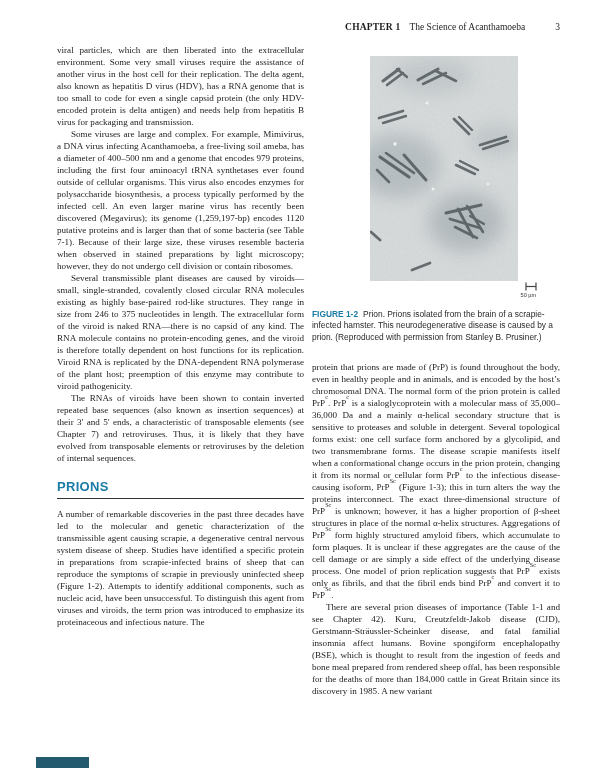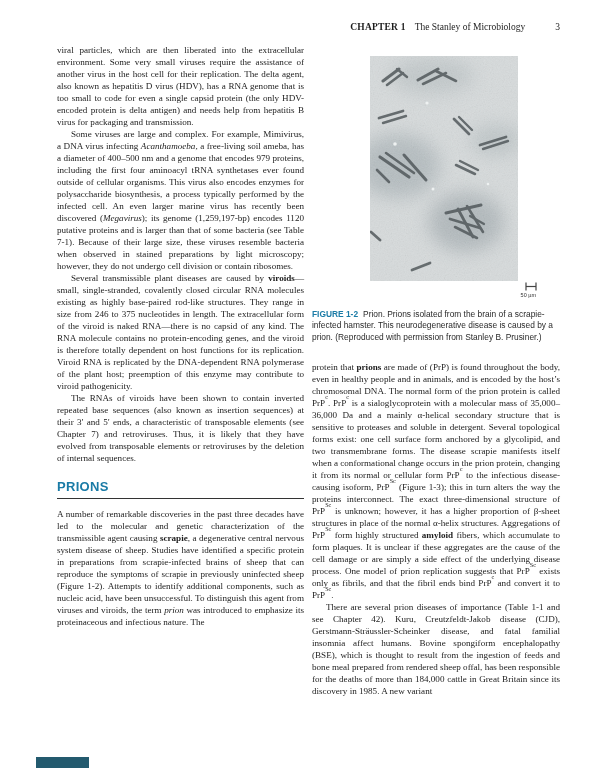--- a/index.html
+++ b/index.html
@@ -15,22 +15,22 @@
   }
   .hdr-chapter{font-weight:bold;letter-spacing:.2px;}
   .hdr-title{margin-left:9px;}
   .hdr-page{margin-left:30px;}
 
   
   .col-left{position:absolute;left:57px;top:44px;width:247px;}
   .col-right{position:absolute;left:312px;top:53px;width:248px;}
   .para{margin:0;font-size:9.1px;line-height:12px;text-align:justify;}
   .para.indent{text-indent:14px;}
-  .seg-b{font-weight:bold;}
-  .seg-i{font-style:italic;}
+  .seg-b{font-weight:normal;}
+  .seg-i{}
   sup.seg-sup{font-size:6.2px;line-height:0;position:relative;top:-3px;}
 
   
   .section-heading{
     font-family:"Liberation Sans",sans-serif;font-weight:bold;font-size:13px;
     letter-spacing:.3px;margin:15px 0 9px 0;padding-bottom:4px;
     border-bottom:1.6px solid #333333;
   }
 
   
@@ -49,21 +49,21 @@
   .right-body{margin-top:13px;}
 
   
   .corner-tab{position:absolute;left:36px;top:757px;width:53px;height:11px;}
 </style>
 </head>
 <body style="color: rgb(28, 28, 28);">
 
 <div class="page-header">
   <span class="hdr-chapter">CHAPTER 1</span>
-  <span class="hdr-title">The Stanley of Microbiology</span>
+  <span class="hdr-title">The Science of Acanthamoeba</span>
   <span class="hdr-page">3</span>
 </div>
 
 <div class="col-left">
   <div id="left-top">
       <p class="para"><span class="seg-n">viral particles, which are then liberated into the extracellular environment. Some very small viruses require the assistance of another virus in the host cell for their replication. The delta agent, also known as hepatitis D virus (HDV), has a RNA genome that is too small to code for even a single capsid protein (the only HDV-encoded protein is delta antigen) and needs help from hepatitis B virus for packaging and transmission.</span></p>
       <p class="para indent"><span class="seg-n">Some viruses are large and complex. For example, Mimivirus, a DNA virus infecting </span><span class="seg-i">Acanthamoeba</span><span class="seg-n">, a free-living soil ameba, has a diameter of 400–500 nm and a genome that encodes 979 proteins, including the first four aminoacyl tRNA synthetases ever found outside of cellular organisms. This virus also encodes enzymes for polysaccharide biosynthesis, a process typically performed by the infected cell. An even larger marine virus has recently been discovered (</span><span class="seg-i">Megavirus</span><span class="seg-n">); its genome (1,259,197-bp) encodes 1120 putative proteins and is larger than that of some bacteria (see Table 7-1). Because of their large size, these viruses resemble bacteria when observed in stained preparations by light microscopy; however, they do not undergo cell division or contain ribosomes.</span></p>
       <p class="para indent"><span class="seg-n">Several transmissible plant diseases are caused by </span><span class="seg-b">viroids</span><span class="seg-n">—small, single-stranded, covalently closed circular RNA molecules existing as highly base-paired rod-like structures. They range in size from 246 to 375 nucleotides in length. The extracellular form of the viroid is naked RNA—there is no capsid of any kind. The RNA molecule contains no protein-encoding genes, and the viroid is therefore totally dependent on host functions for its replication. Viroid RNA is replicated by the DNA-dependent RNA polymerase of the plant host; preemption of this enzyme may contribute to viroid pathogenicity.</span></p>
       <p class="para indent"><span class="seg-n">The RNAs of viroids have been shown to contain inverted repeated base sequences (also known as insertion sequences) at their 3′ and 5′ ends, a characteristic of transposable elements (see Chapter 7) and retroviruses. Thus, it is likely that they have evolved from transposable elements or retroviruses by the deletion of internal sequences.</span></p>
     </div>

